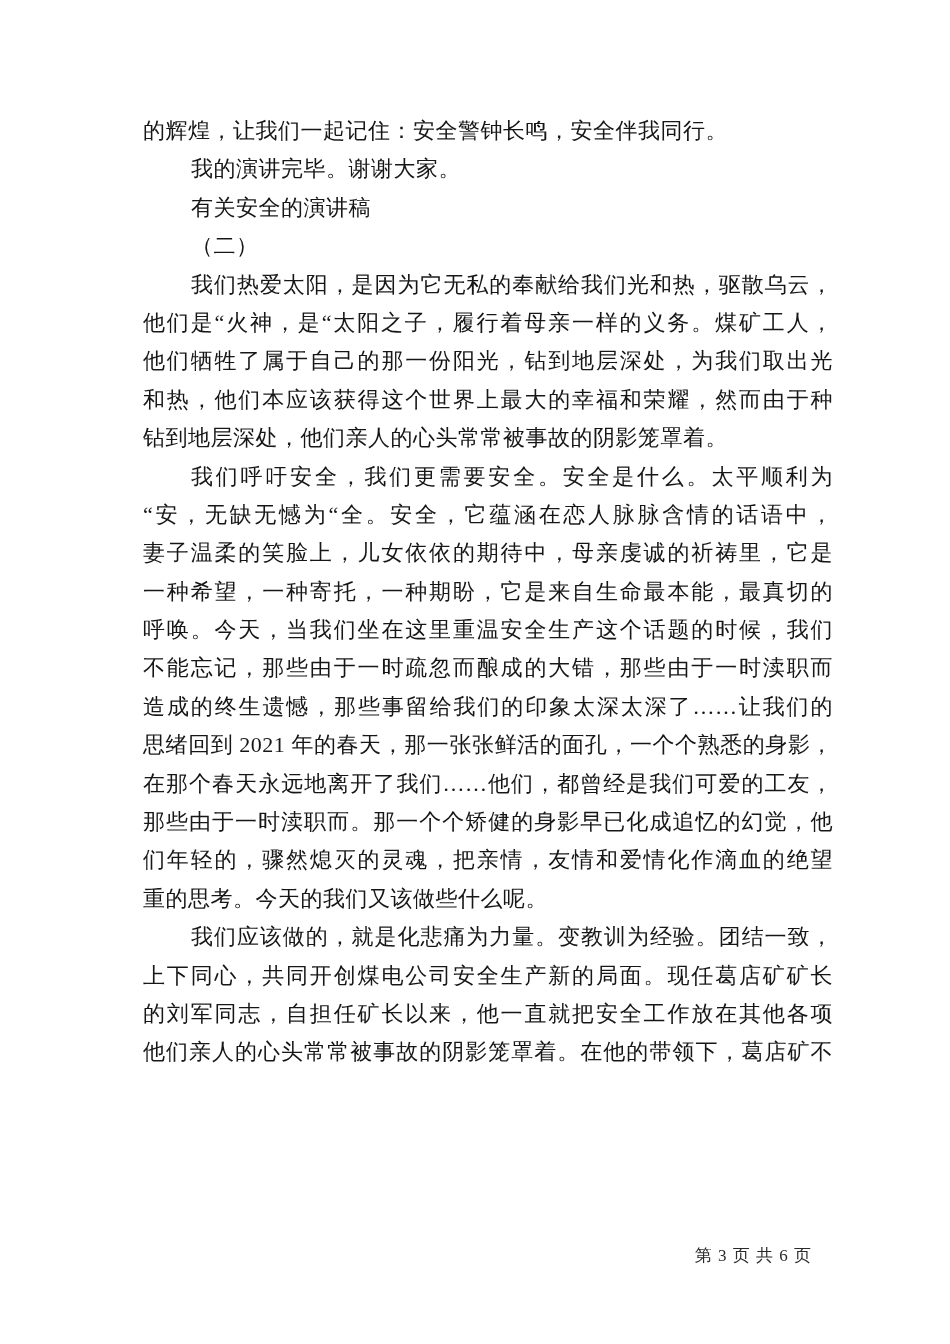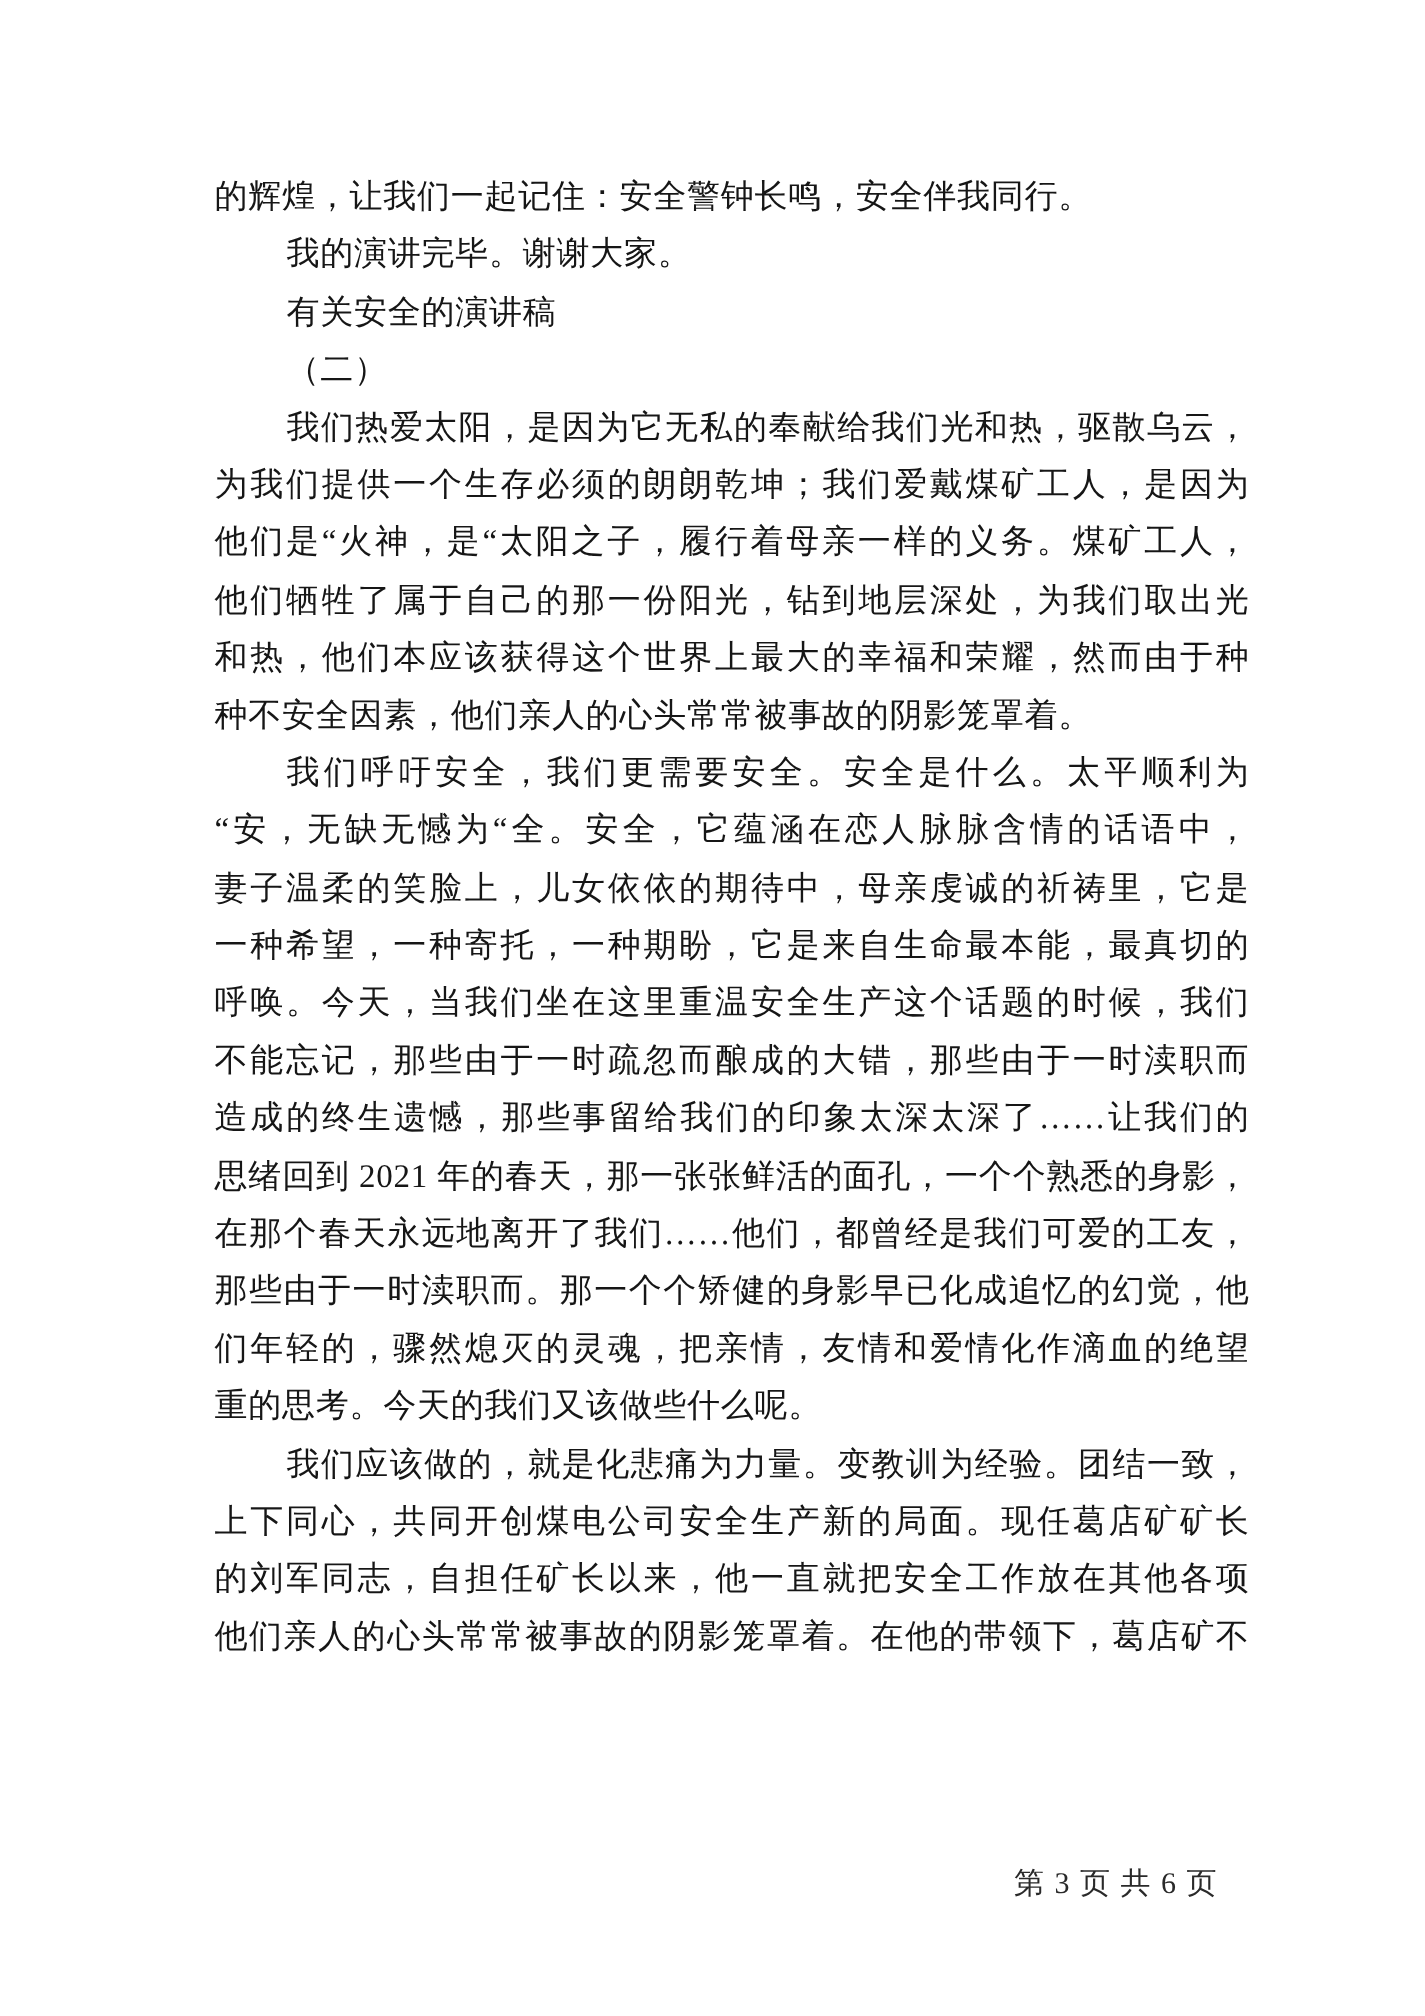--- a/index.html
+++ b/index.html
@@ -40,41 +40,40 @@
     text-align: justify;
     text-align-last: justify;
   }
   .line.indent {
     text-indent: 48px;
   }
   .footer {
     position: absolute;
     top: 1246px;
     right: 138px;
-    font-size: 20px;
+    font-size: 17px;
     line-height: 20px;
     color: #2a2a2a;
     letter-spacing: 1px;
   }
 </style>
 </head>
 <body>
 
 <div class="page">
   <div class="text-block" id="text-block">
       <div class="line">的辉煌，让我们一起记住：安全警钟长鸣，安全伴我同行。</div>
       <div class="line indent">我的演讲完毕。谢谢大家。</div>
       <div class="line indent">有关安全的演讲稿</div>
       <div class="line indent">（二）</div>
       <div class="line indent fill">我们热爱太阳，是因为它无私的奉献给我们光和热，驱散乌云，</div>
-      <div class="line fill">为我们提供一个生存必须的朗朗乾坤；我们爱戴煤矿工人，是因为</div>
       <div class="line fill">他们是“火神，是“太阳之子，履行着母亲一样的义务。煤矿工人，</div>
       <div class="line fill">他们牺牲了属于自己的那一份阳光，钻到地层深处，为我们取出光</div>
       <div class="line fill">和热，他们本应该获得这个世界上最大的幸福和荣耀，然而由于种</div>
-      <div class="line">种不安全因素，他们亲人的心头常常被事故的阴影笼罩着。</div>
+      <div class="line">钻到地层深处，他们亲人的心头常常被事故的阴影笼罩着。</div>
       <div class="line indent fill">我们呼吁安全，我们更需要安全。安全是什么。太平顺利为</div>
       <div class="line fill">“安，无缺无憾为“全。安全，它蕴涵在恋人脉脉含情的话语中，</div>
       <div class="line fill">妻子温柔的笑脸上，儿女依依的期待中，母亲虔诚的祈祷里，它是</div>
       <div class="line fill">一种希望，一种寄托，一种期盼，它是来自生命最本能，最真切的</div>
       <div class="line fill">呼唤。今天，当我们坐在这里重温安全生产这个话题的时候，我们</div>
       <div class="line fill">不能忘记，那些由于一时疏忽而酿成的大错，那些由于一时渎职而</div>
       <div class="line fill">造成的终生遗憾，那些事留给我们的印象太深太深了……让我们的</div>
       <div class="line fill">思绪回到 2021 年的春天，那一张张鲜活的面孔，一个个熟悉的身影，</div>
       <div class="line fill">在那个春天永远地离开了我们……他们，都曾经是我们可爱的工友，</div>
       <div class="line fill">那些由于一时渎职而。那一个个矫健的身影早已化成追忆的幻觉，他</div>

